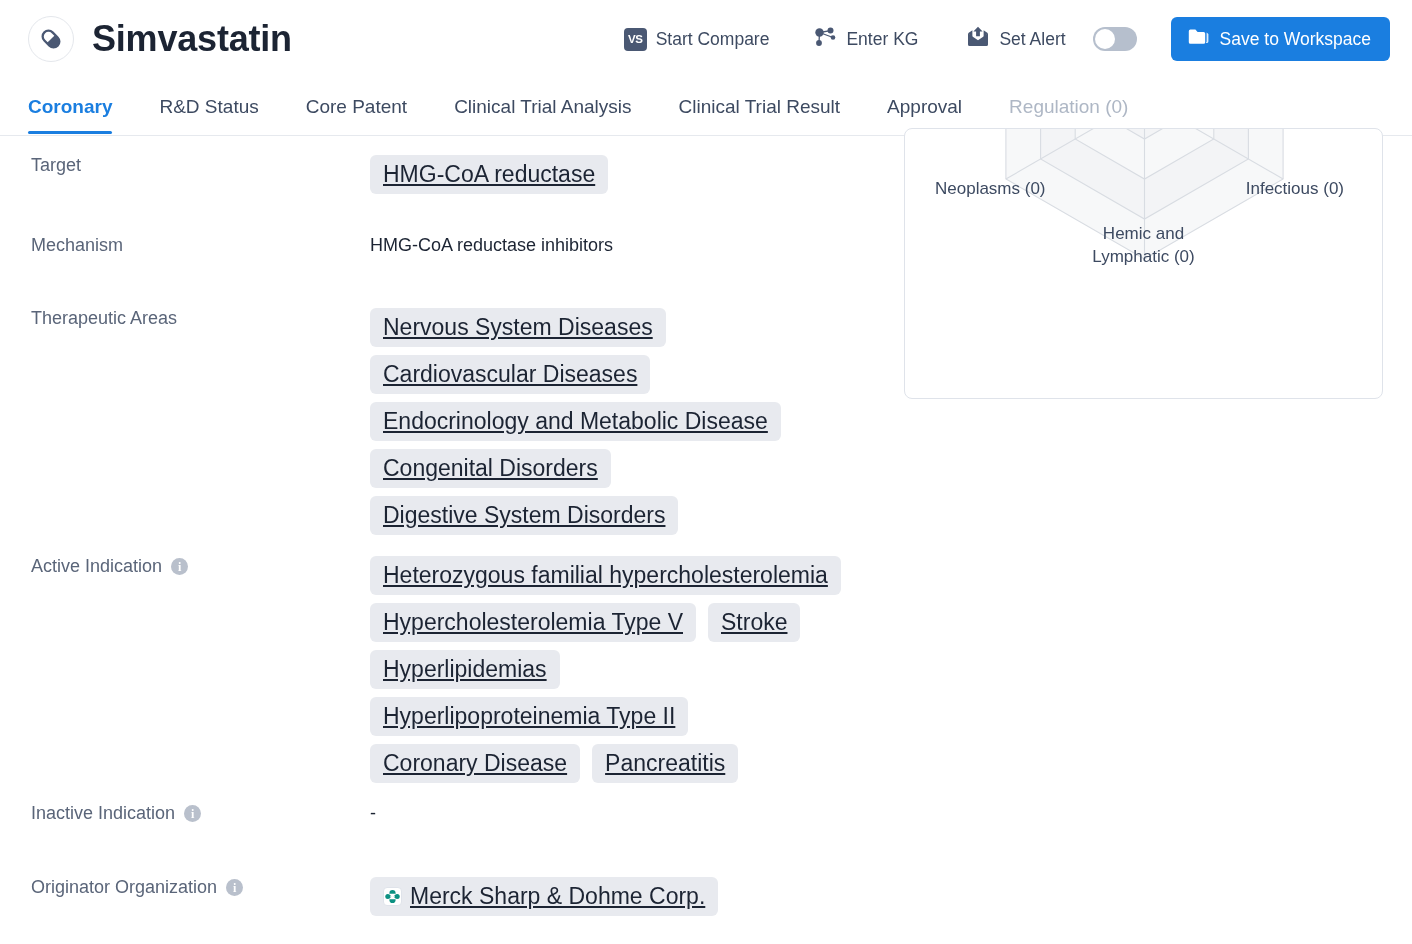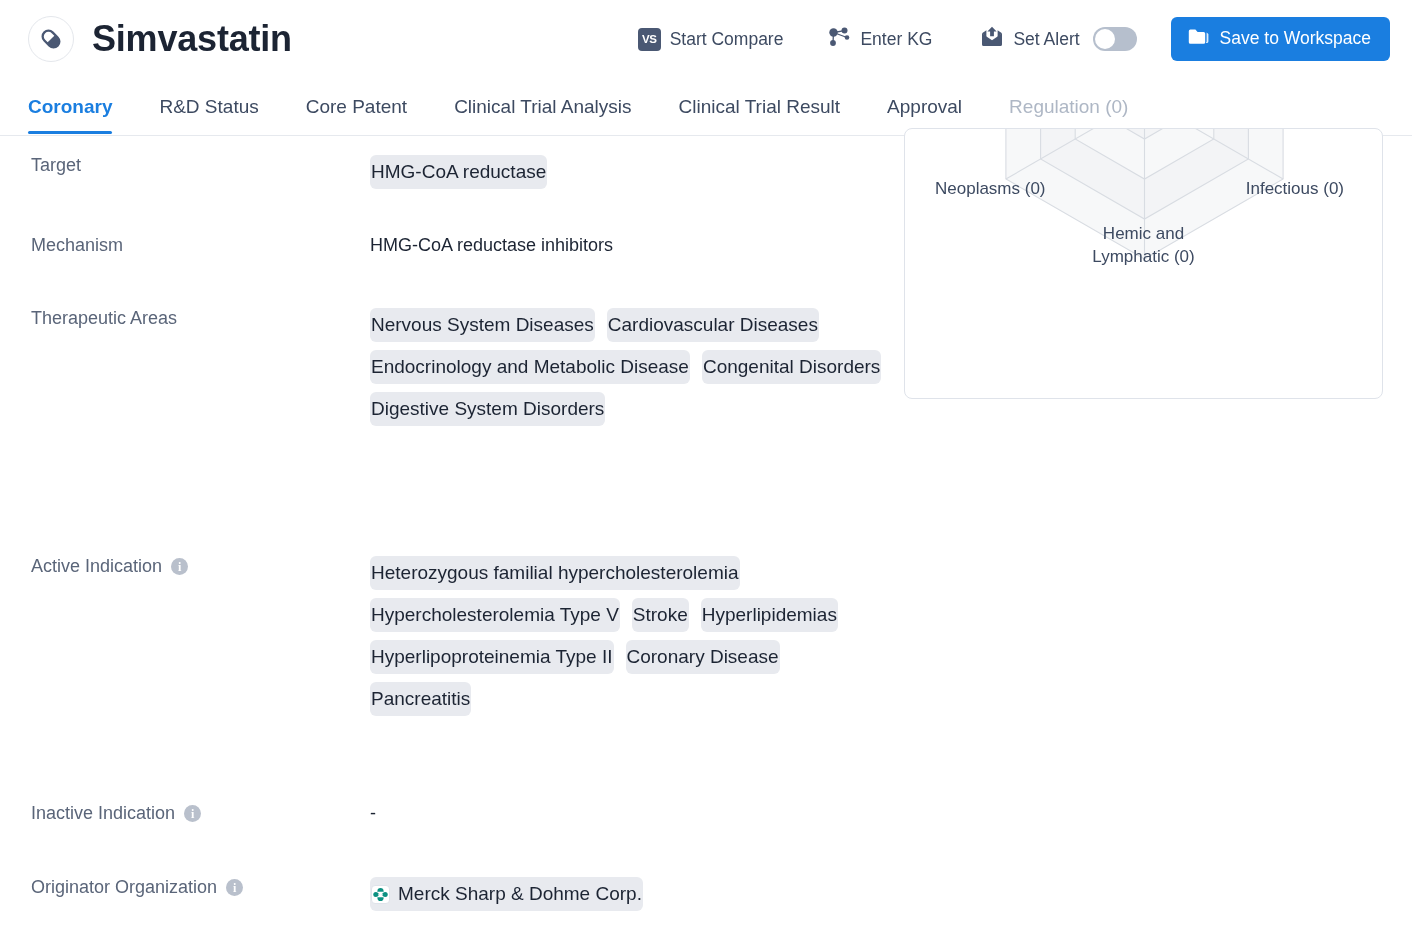--- a/index.html
+++ b/index.html
@@ -48,21 +48,21 @@
   .action-item {
     display: flex; align-items: center; gap: 9px;
     color: #3d4a61;
     font-size: 17.5px;
     cursor: pointer;
     white-space: nowrap;
     padding: 6px 0;
   }
   .action-gap-1 { margin-right: 44px; }
   .action-gap-2 { margin-right: 48px; }
-  .action-gap-3 { }
+  .action-gap-3 { margin-right: 14px; }
 
   .icon-vs {
     width: 23px; height: 23px;
     background: #4a5873;
     border-radius: 4px;
     color: #fff;
     font-size: 11.5px;
     font-weight: bold;
     display: flex; align-items: center; justify-content: center;
     letter-spacing: -0.5px;
@@ -81,21 +81,21 @@
   }
   .toggle .knob {
     position: absolute;
     top: 2px; left: 2px;
     width: 20px; height: 20px;
     background: #ffffff;
     border-radius: 50%;
   }
 
   .save-btn {
-    display: flex; align-items: flex-start; gap: 11px;
+    display: flex; align-items: center; gap: 11px;
     background: #1a7ee0;
     color: #ffffff;
     font-size: 17.5px;
     border: none;
     border-radius: 6px;
     padding: 11px 19px 11px 17px;
     cursor: pointer;
     margin-left: 34px;
     font-family: "Liberation Sans", sans-serif;
     white-space: nowrap;
@@ -182,28 +182,29 @@
     align-items: center;
     justify-content: center;
     cursor: pointer;
     flex: none;
     line-height: 1;
   }
 
   .tag {
     background: #e8eaef;
     color: #1c2433;
-    font-size: 19px;
+    font-size: 23px;
     border-radius: 6px;
-    padding: 6px 1px;
+    padding: 6px 13px;
     white-space: nowrap;
     cursor: pointer;
     display: inline-flex;
     align-items: center;
     gap: 8px;
+    text-decoration: underline;
   }
 
   .org-logo {
     width: 19px; height: 19px;
     border-radius: 4px;
     background: #ffffff;
     border: 1px solid #dfe3ea;
     display: inline-flex;
     align-items: center;
     justify-content: center;

